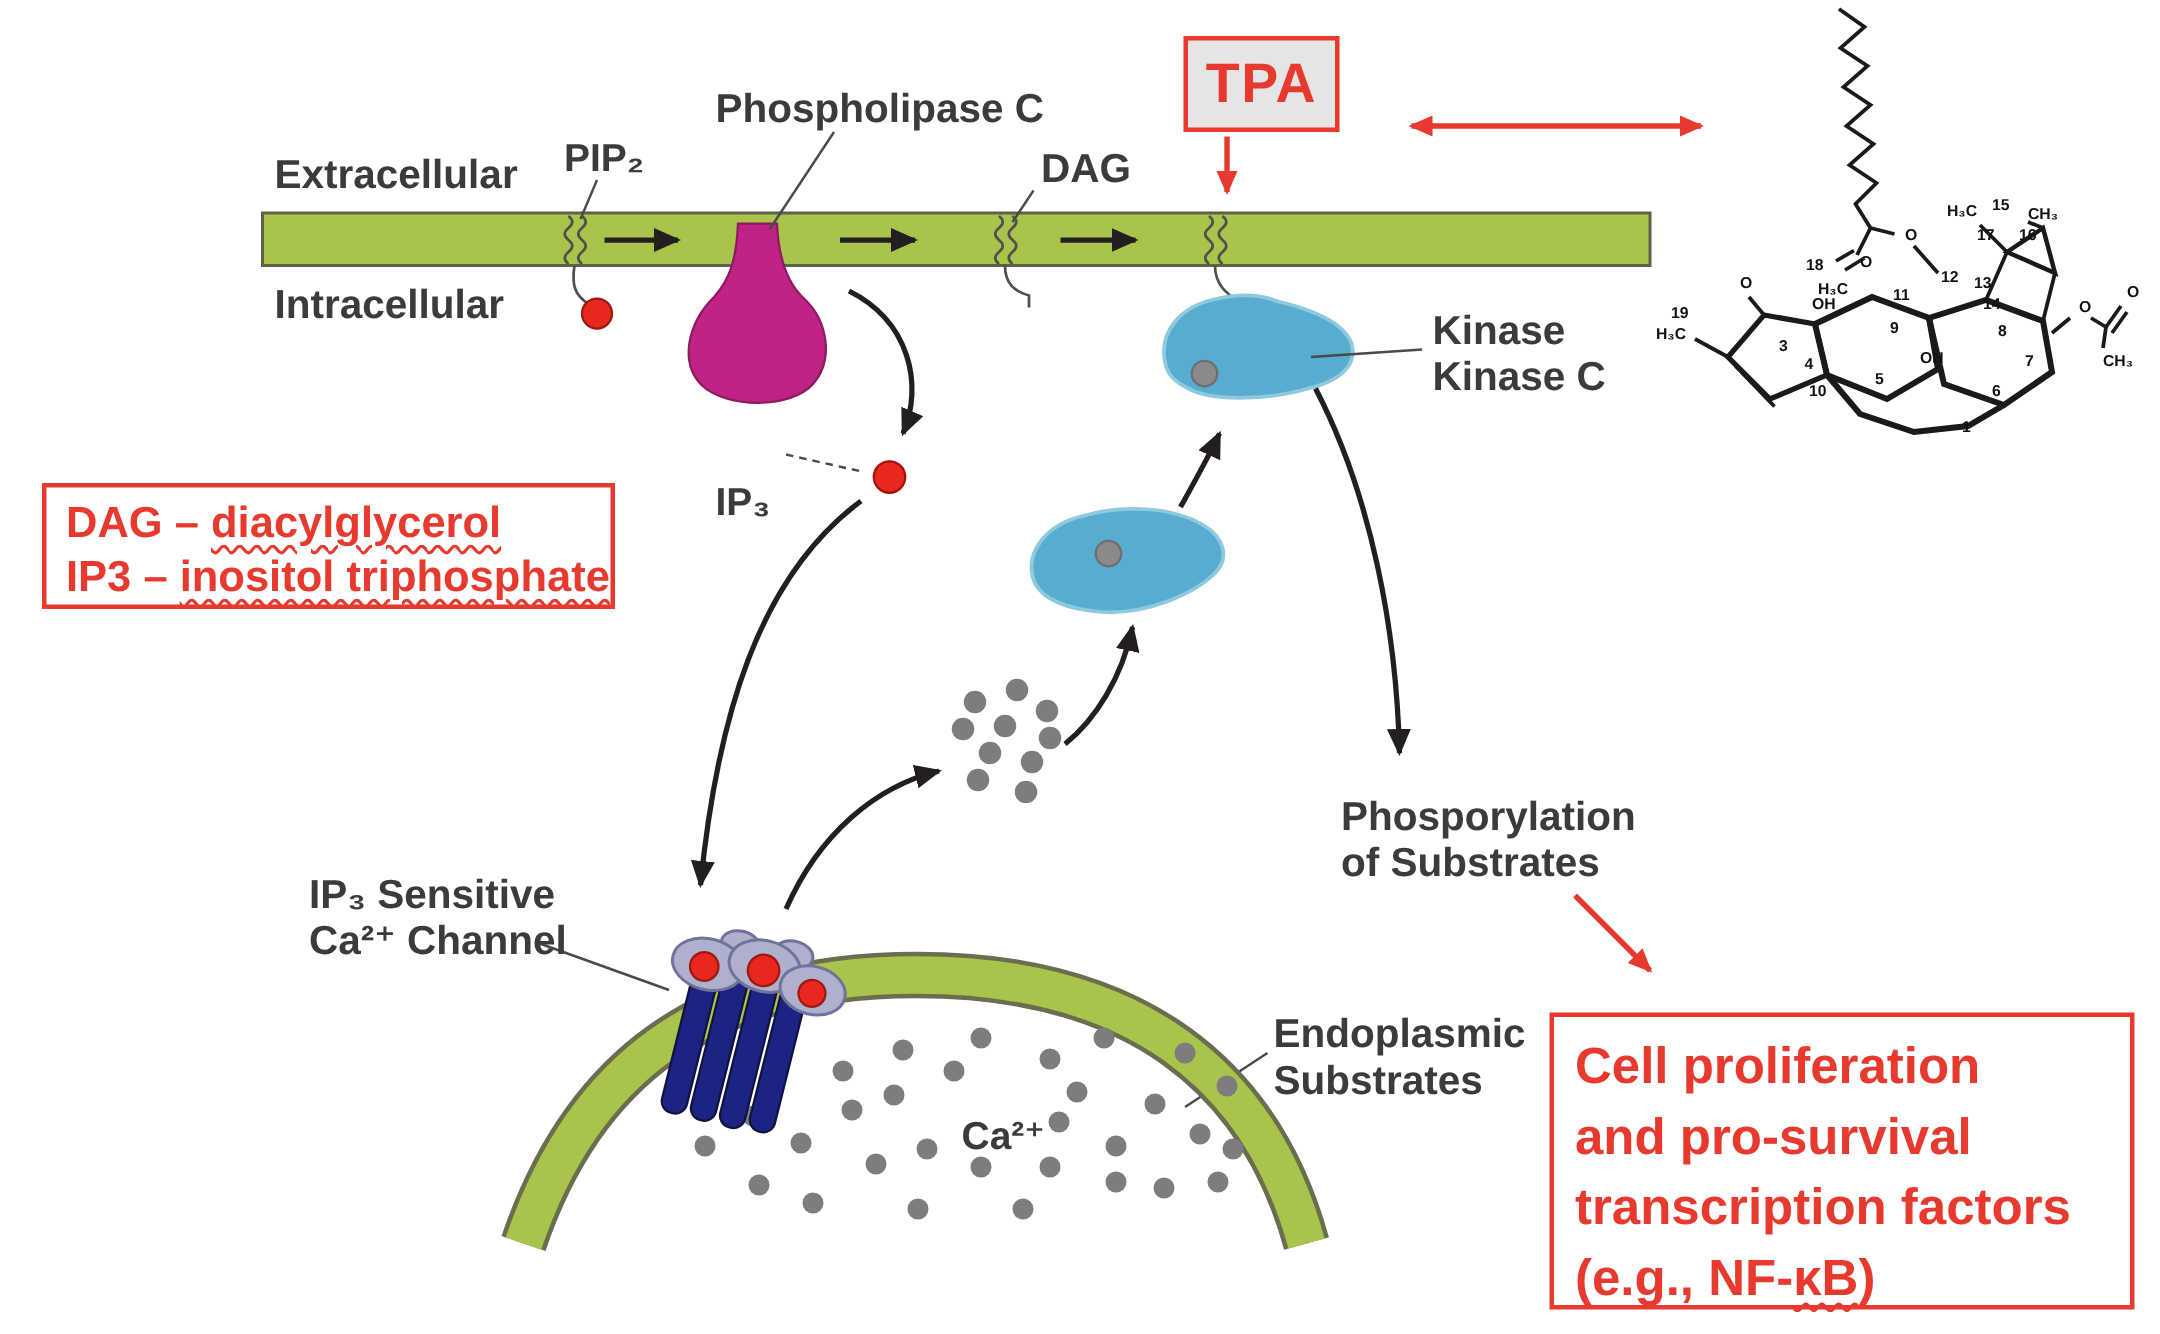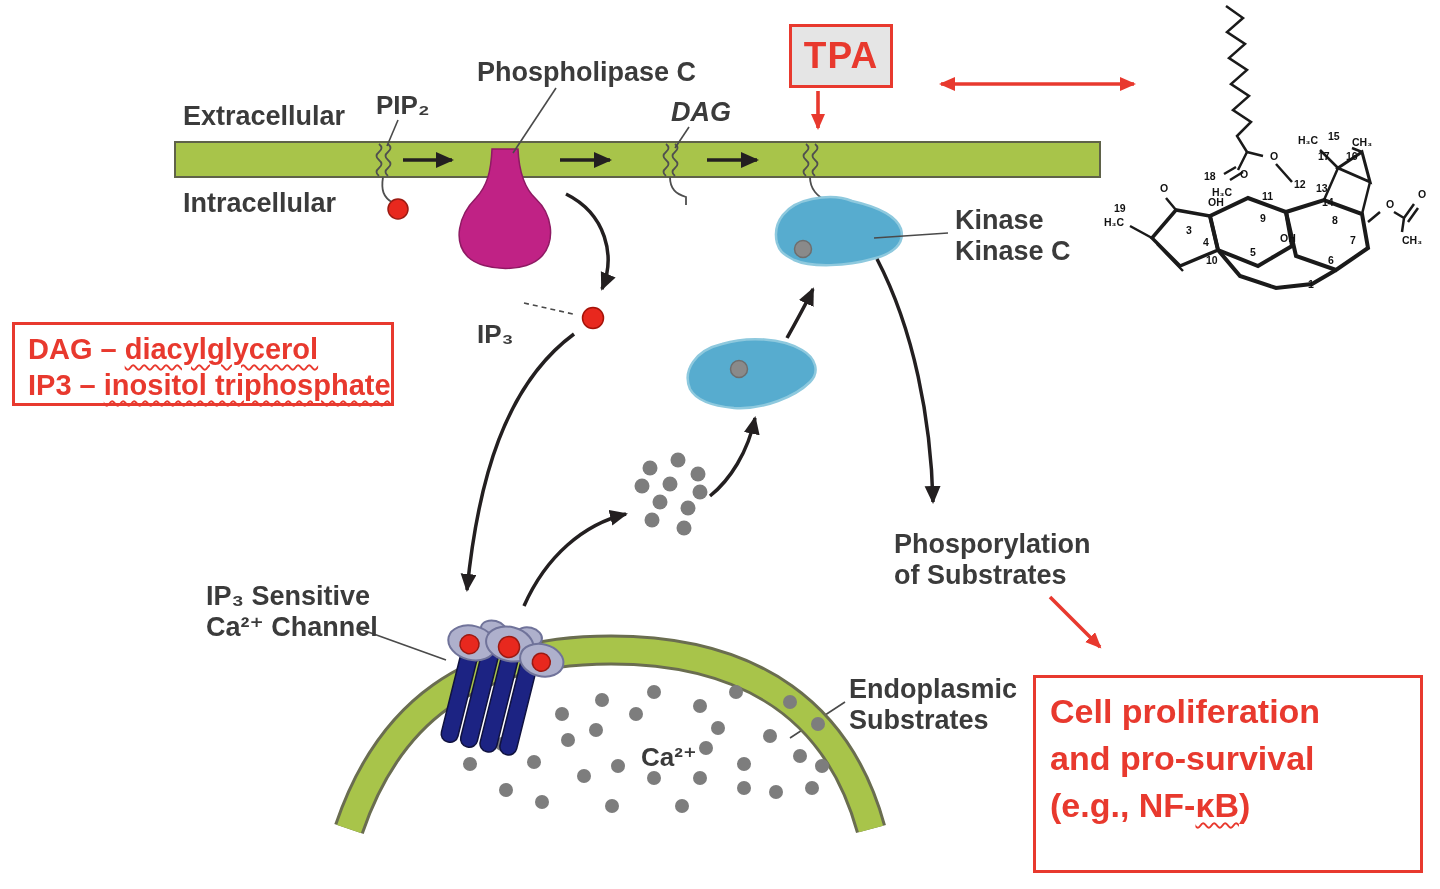--- a/index.html
+++ b/index.html
@@ -9,21 +9,21 @@
   }
   svg{position:absolute;left:0;top:0;}
   .lbl{position:absolute;font-weight:600;font-size:27px;line-height:31px;color:var(--ink,#3b3b3b);white-space:nowrap;}
   .lbl.small{font-size:26px;}
   .tpa-box{
     position:absolute;left:789px;top:24px;width:98px;height:58px;
     border:3.5px solid var(--red,#e8392e);background:#e5e5e5;display:flex;align-items:center;justify-content:center;
     font-size:37px;font-weight:bold;color:var(--red,#e8392e);letter-spacing:1px;
   }
   .def-box{
-    position:absolute;left:12px;top:322px;width:382px;height:84px;
+    position:absolute;left:28px;top:322px;width:382px;height:84px;
     border:3px solid var(--red,#e8392e);background:#fff;
     padding:6px 0 0 13px;box-sizing:border-box;
     font-size:29px;font-weight:bold;color:var(--red,#e8392e);line-height:36px;white-space:nowrap;
   }
   .outcome-box{
     position:absolute;left:1033px;top:675px;width:390px;height:198px;
     border:3.5px solid var(--red,#e8392e);background:#fff;
     padding:10px 0 0 14px;box-sizing:border-box;
     font-size:34px;font-weight:bold;color:var(--red,#e8392e);line-height:47px;white-space:nowrap;
   }
@@ -235,21 +235,21 @@
           <text x="1418" y="198" class="slabel">O</text>
           <text x="1402" y="244" class="slabel">CH₃</text>
         </g>
     </g>
   </svg>
 
   <div class="lbl" style="left:183px;top:101px;">Extracellular</div>
   <div class="lbl" style="left:183px;top:188px;">Intracellular</div>
   <div class="lbl small" style="left:376px;top:90px;">PIP₂</div>
   <div class="lbl" style="left:477px;top:57px;">Phospholipase C</div>
-  <div class="lbl" style="left:671px;top:97px;font-style:italic;">DAG</div>
+  <div class="lbl" style="left:694px;top:97px;">DAG</div>
 
   <div class="tpa-box">
     <span>TPA</span>
   </div>
 
   <div class="lbl" style="left:955px;top:205px;">
     <div>Kinase</div>
     <div>Kinase C</div>
   </div>
 
@@ -273,16 +273,17 @@
   <div class="lbl" style="left:641px;top:742px;font-size:26px;">Ca²⁺</div>
 
   <div class="lbl" style="left:894px;top:529px;">
     <div>Phosporylation</div>
     <div>of Substrates</div>
   </div>
 
   <div class="outcome-box">
     <div>Cell proliferation</div>
     <div>and pro-survival</div>
+    <div>transcription factors</div>
     <div><span>(e.g., NF-</span><span class="wavy">κB</span><span>)</span></div>
   </div>
 
 </div>
 
 </body></html>

